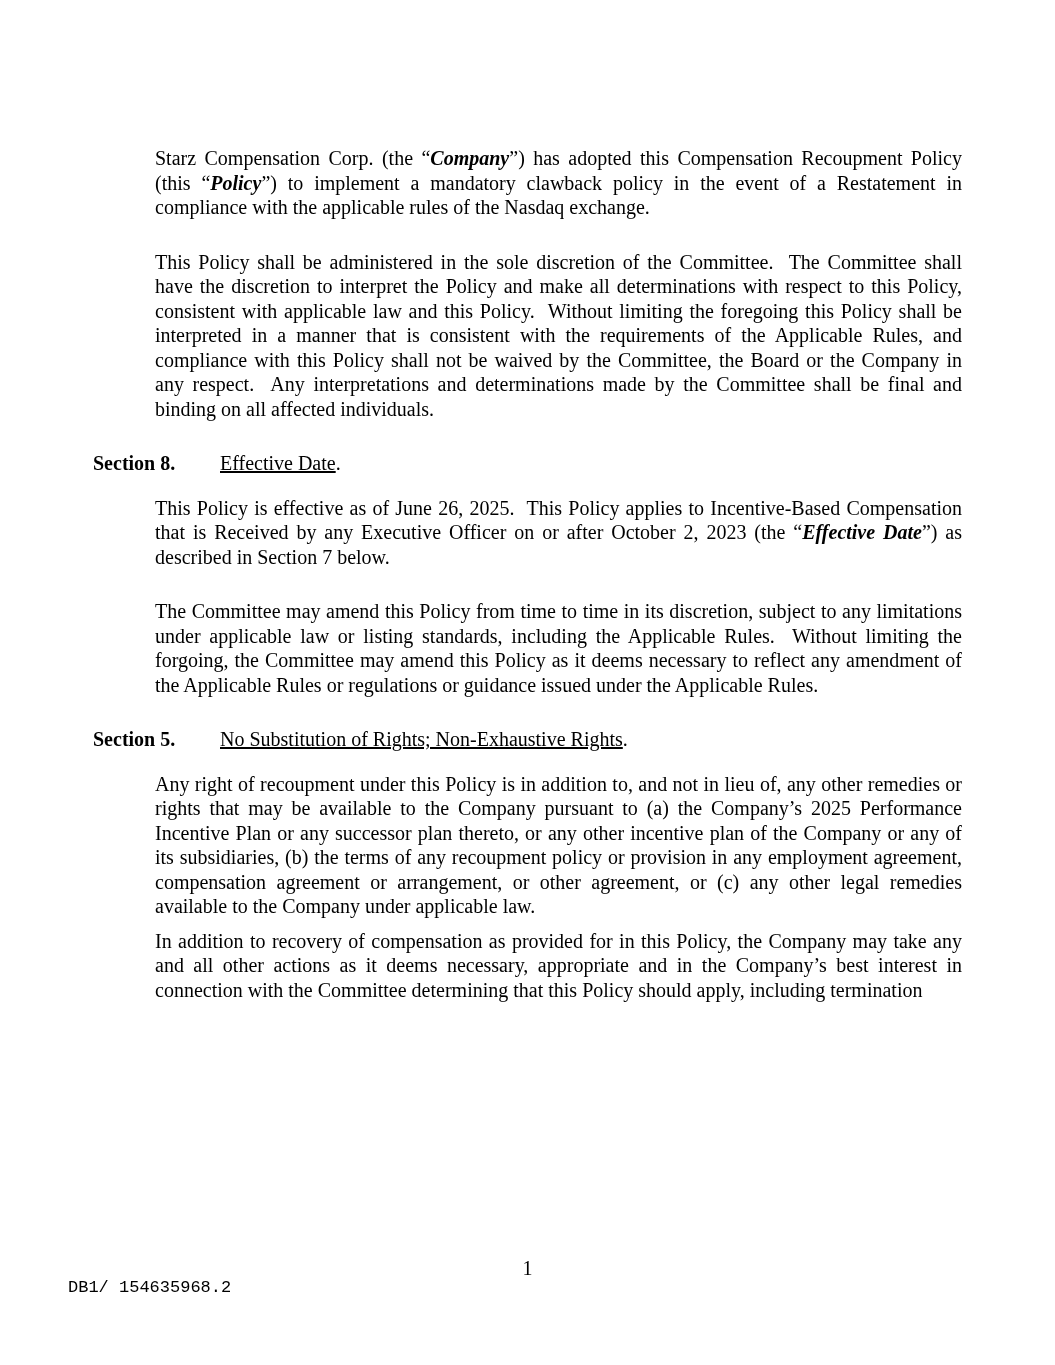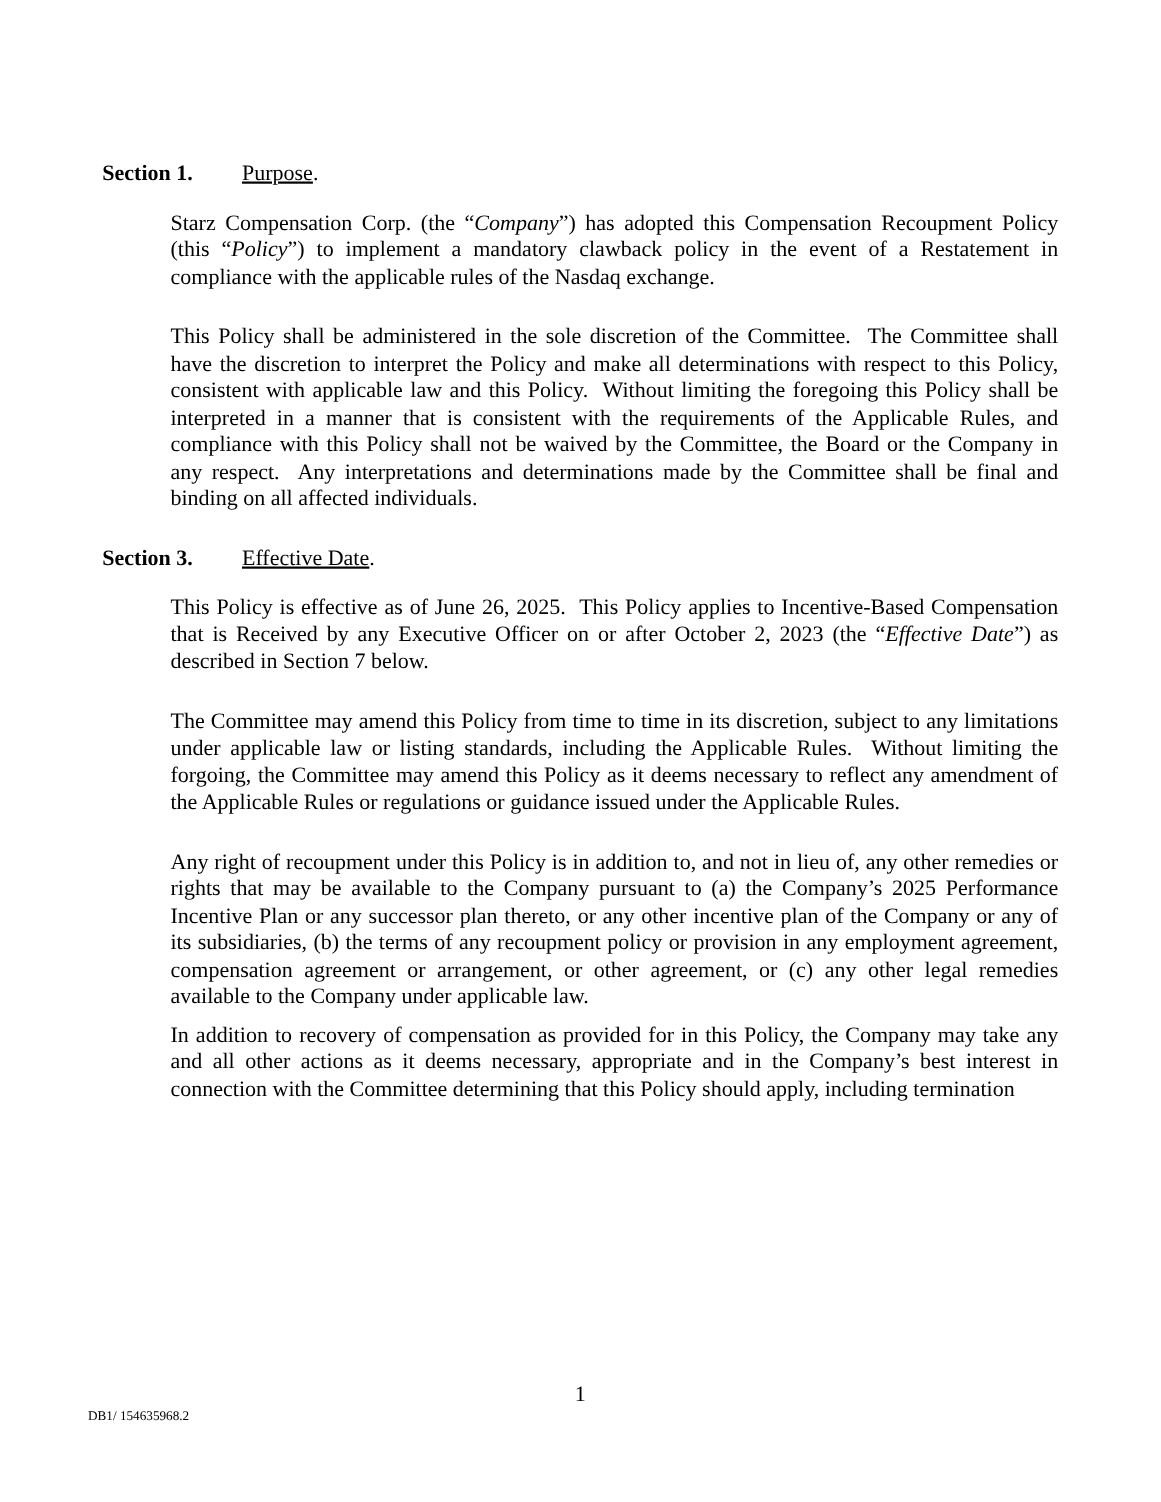--- a/index.html
+++ b/index.html
@@ -36,70 +36,70 @@
     font-weight: bold;
   }
   .sec-title { text-decoration: underline; }
   .sec-suffix { text-decoration: none; }
   .para {
     margin: 0 0 10px 0;
     padding-left: 62px;
     text-align: justify;
   }
   .para:last-child { margin-bottom: 0; }
-  .bi { font-weight: normal; font-style: italic; }
+  .bi { font-weight: bold; font-style: italic; }
   .page-number {
     position: absolute;
     top: 1256px;
     left: 0;
     width: 100%;
     text-align: center;
     font-size: 20px;
   }
   .doc-id {
     position: absolute;
-    left: 80px;
+    left: 68px;
     top: 1280px;
-    font-family: Liberation Serif, serif;
-    font-size: 12px;
+    font-family: Liberation Mono, monospace;
+    font-size: 17px;
     line-height: 15px;
   }
 </style>
 </head>
 <body>
 
 <div class="page">
   <main class="content" id="sections-host">
   <section class="section">
-    <h2 class="sec-heading"><span class="sec-label">Section 1.</span><span class="sec-title">Purpose</span><span class="sec-suffix">.</span></h2>
     <div class="sec-paras">
           <p class="para"><span>Starz Compensation Corp. (the “</span><span class="bi">Company</span><span>”) has adopted this Compensation Recoupment Policy (this “</span><span class="bi">Policy</span><span>”) to implement a mandatory clawback policy in the event of a Restatement in compliance with the applicable rules of the Nasdaq exchange.</span></p>
         </div>
   </section>
 
   <section class="section">
     <div class="sec-paras">
           <p class="para"><span>This Policy shall be administered in the sole discretion of the Committee.&nbsp; The Committee shall have the discretion to interpret the Policy and make all determinations with respect to this Policy, consistent with applicable law and this Policy.&nbsp; Without limiting the foregoing this Policy shall be interpreted in a manner that is consistent with the requirements of the Applicable Rules, and compliance with this Policy shall not be waived by the Committee, the Board or the Company in any respect.&nbsp; Any interpretations and determinations made by the Committee shall be final and binding on all affected individuals.</span></p>
         </div>
   </section>
 
   <section class="section">
-    <h2 class="sec-heading"><span class="sec-label">Section 3.</span><span class="sec-title">Effective Date</span><span class="sec-suffix">.</span></h2>
+    <h2 class="sec-heading"><span class="sec-label">Section 8.</span><span class="sec-title">Effective Date</span><span class="sec-suffix">.</span></h2>
     <div class="sec-paras">
           <p class="para"><span>This Policy is effective as of June 26, 2025.&nbsp; This Policy applies to Incentive-Based Compensation that is Received by any Executive Officer on or after October 2, 2023 (the “</span><span class="bi">Effective Date</span><span>”) as described in Section 7 below.</span></p>
         </div>
   </section>
 
   <section class="section">
     <div class="sec-paras">
           <p class="para"><span>The Committee may amend this Policy from time to time in its discretion, subject to any limitations under applicable law or listing standards, including the Applicable Rules.&nbsp; Without limiting the forgoing, the Committee may amend this Policy as it deems necessary to reflect any amendment of the Applicable Rules or regulations or guidance issued under the Applicable Rules.</span></p>
         </div>
   </section>
 
   <section class="section">
+    <h2 class="sec-heading"><span class="sec-label">Section 5.</span><span class="sec-title">No Substitution of Rights; Non-Exhaustive Rights</span><span class="sec-suffix">.</span></h2>
     <div class="sec-paras">
           <p class="para"><span>Any right of recoupment under this Policy is in addition to, and not in lieu of, any other remedies or rights that may be available to the Company pursuant to (a) the Company’s 2025 Performance Incentive Plan or any successor plan thereto, or any other incentive plan of the Company or any of its subsidiaries, (b) the terms of any recoupment policy or provision in any employment agreement, compensation agreement or arrangement, or other agreement, or (c) any other legal remedies available to the Company under applicable law.</span></p>
           <p class="para"><span>In addition to recovery of compensation as provided for in this Policy, the Company may take any and all other actions as it deems necessary, appropriate and in the Company’s best interest in connection with the Committee determining that this Policy should apply, including termination</span></p>
         </div>
   </section>
 </main>
   <div class="page-number">1</div>
   <div class="doc-id">DB1/ 154635968.2</div>
 </div>
 

